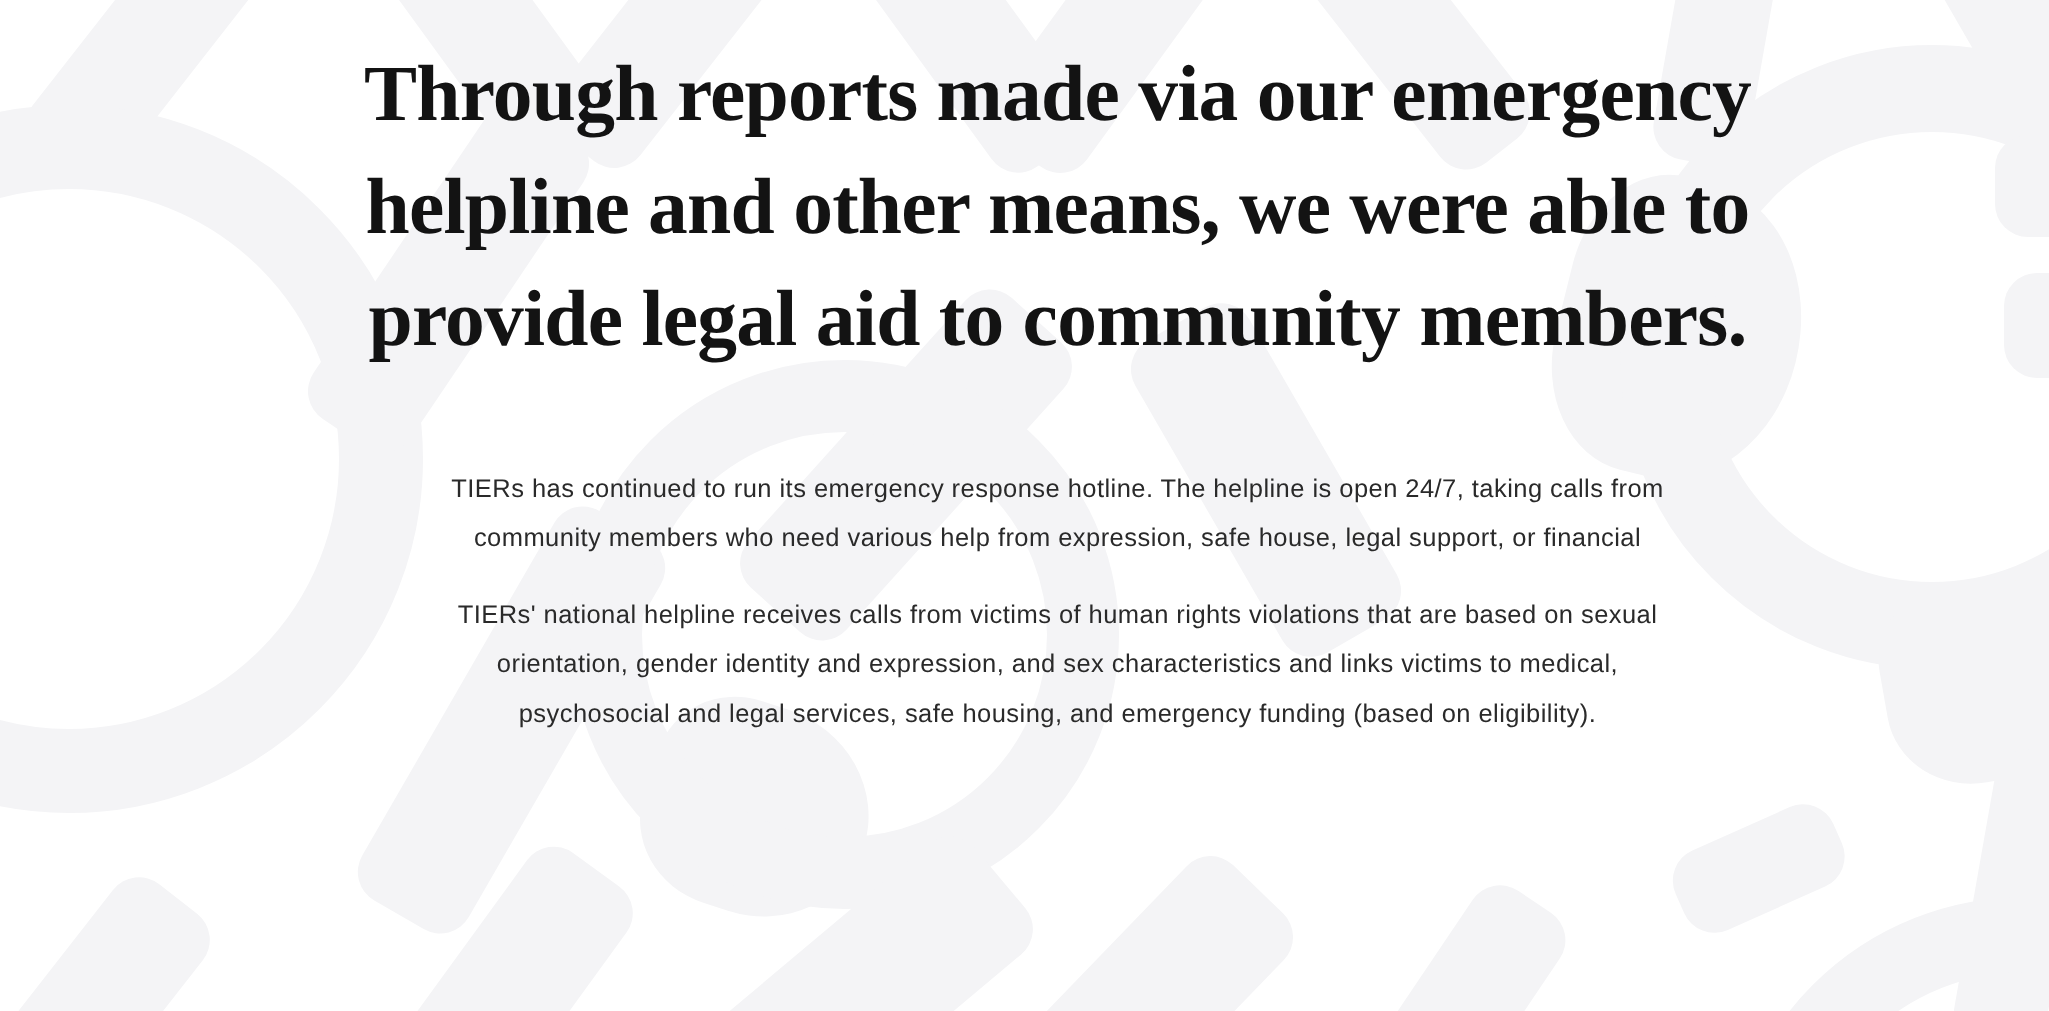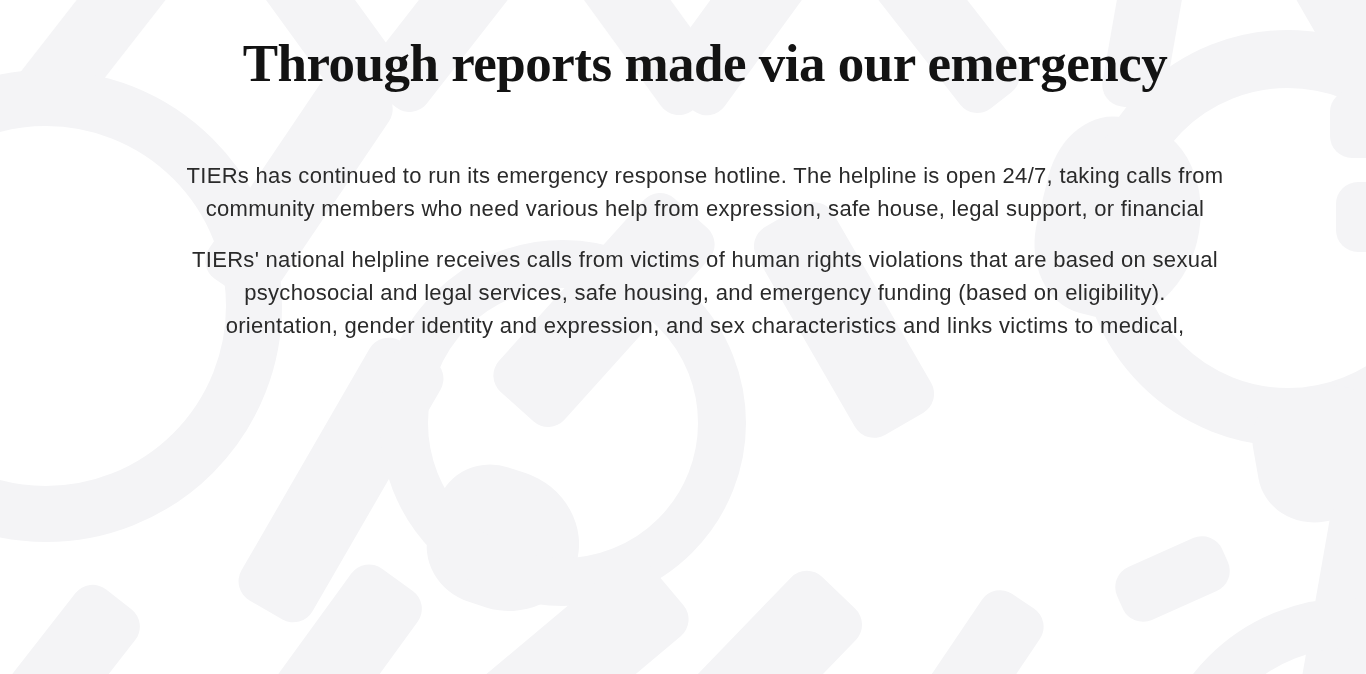--- a/index.html
+++ b/index.html
@@ -38,21 +38,21 @@
     font-size:53px;
     line-height:75px;
     letter-spacing:-0.5px;
     color:var(--heading-color,#131313);
     text-align:center;
   }
   .heading .hline { display:block; }
   .paragraph {
     width:1240px;
     margin:0 auto;
-    font-size:22px;
+    font-size:17px;
     line-height:33px;
     letter-spacing:0.3px;
     color:var(--body-color,#2a2a2a);
     text-align:center;
   }
   .paragraph .pline { display:block; }
   #para-1 { margin-top:58px; }
   #para-2 { margin-top:18px; }
 </style>
 </head>
@@ -92,27 +92,29 @@
     <div class="stroke" style="left:280px; top:555px; width:82px; height:260px; transform:rotate(36deg);"></div>
     <div class="stroke" style="left:500px; top:530px; width:96px; height:310px; transform:rotate(50deg);"></div>
     <div class="stroke" style="left:700px; top:555px; width:90px; height:270px; transform:rotate(44deg);"></div>
     <div class="stroke" style="left:935px; top:585px; width:70px; height:190px; transform:rotate(34deg);"></div>
     <div class="stroke" style="left:1115px; top:550px; width:115px; height:58px; transform:rotate(-24deg);"></div>
   </div>
 
   <main class="content">
     <h1 class="heading">
       <span class="hline">Through reports made via our emergency</span>
+      <span class="hline">helpline and other means, we were able to</span>
+      <span class="hline">provide legal aid to community members.</span>
     </h1>
 
     <p class="paragraph" id="para-1">
       <span class="pline">TIERs has continued to run its emergency response hotline. The helpline is open 24/7, taking calls from</span>
       <span class="pline">community members who need various help from expression, safe house, legal support, or financial</span>
     </p>
 
     <p class="paragraph" id="para-2">
       <span class="pline">TIERs' national helpline receives calls from victims of human rights violations that are based on sexual</span>
+      <span class="pline">orientation, gender identity and expression, and sex characteristics and links victims to medical,</span>
       <span class="pline">psychosocial and legal services, safe housing, and emergency funding (based on eligibility).</span>
-      <span class="pline">orientation, gender identity and expression, and sex characteristics and links victims to medical,</span>
     </p>
   </main>
 
 </div>
 
 </body></html>

